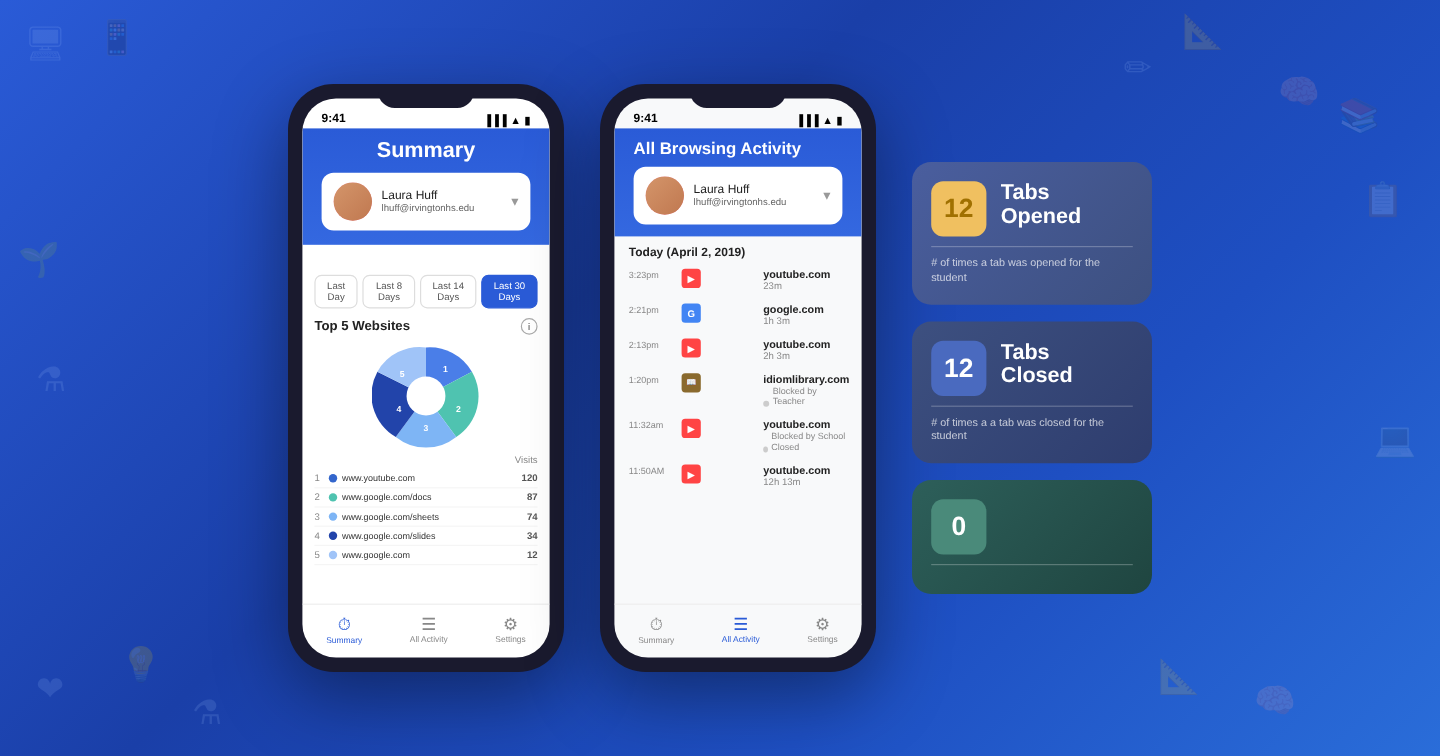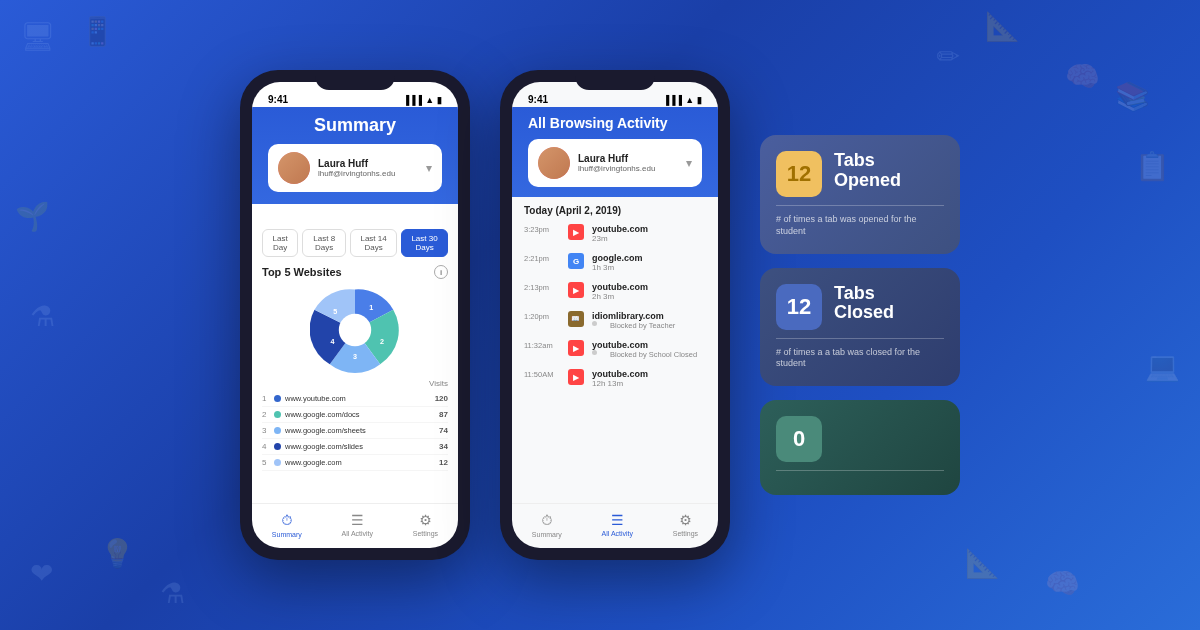--- a/index.html
+++ b/index.html
@@ -118,21 +118,21 @@
       flex-shrink: 0;
       overflow: hidden;
     }
     .avatar-img {
       width: 100%;
       height: 100%;
       background: linear-gradient(135deg, #d4956a, #c07850);
       border-radius: 50%;
     }
     .user-info { flex: 1; }
-    .user-name { font-size: 10px; font-weight: 700; color: #222; }
+    .user-name { font-size: 10px; font-weight: 400; color: #222; }
     .user-email { font-size: 8px; color: #666; }
     .chevron { color: #999; font-size: 12px; }
 
     
     .date-filters {
       display: flex;
       gap: 4px;
       padding: 8px 10px;
       flex-shrink: 0;
       margin-top: 17px;
@@ -276,27 +276,27 @@
     .activity-icon {
       width: 16px;
       height: 16px;
       border-radius: 3px;
       flex-shrink: 0;
       display: flex;
       align-items: center;
       justify-content: center;
       font-size: 10px;
     }
-    .activity-info { flex: 1; }
+    .activity-info { flex: 1; margin-left: 44px; }
     .activity-domain { font-size: 9px; font-weight: 600; color: #222; }
     .activity-duration { font-size: 8px; color: #888; }
     .activity-block {
       display: flex;
-      align-items: flex-start;
-      gap: 13px;
+      align-items: flex-end;
+      gap: 3px;
       font-size: 7.5px;
       color: #888;
     }
     .block-dot {
       width: 5px;
       height: 5px;
       border-radius: 50%;
       background: #ccc;
     }
 

